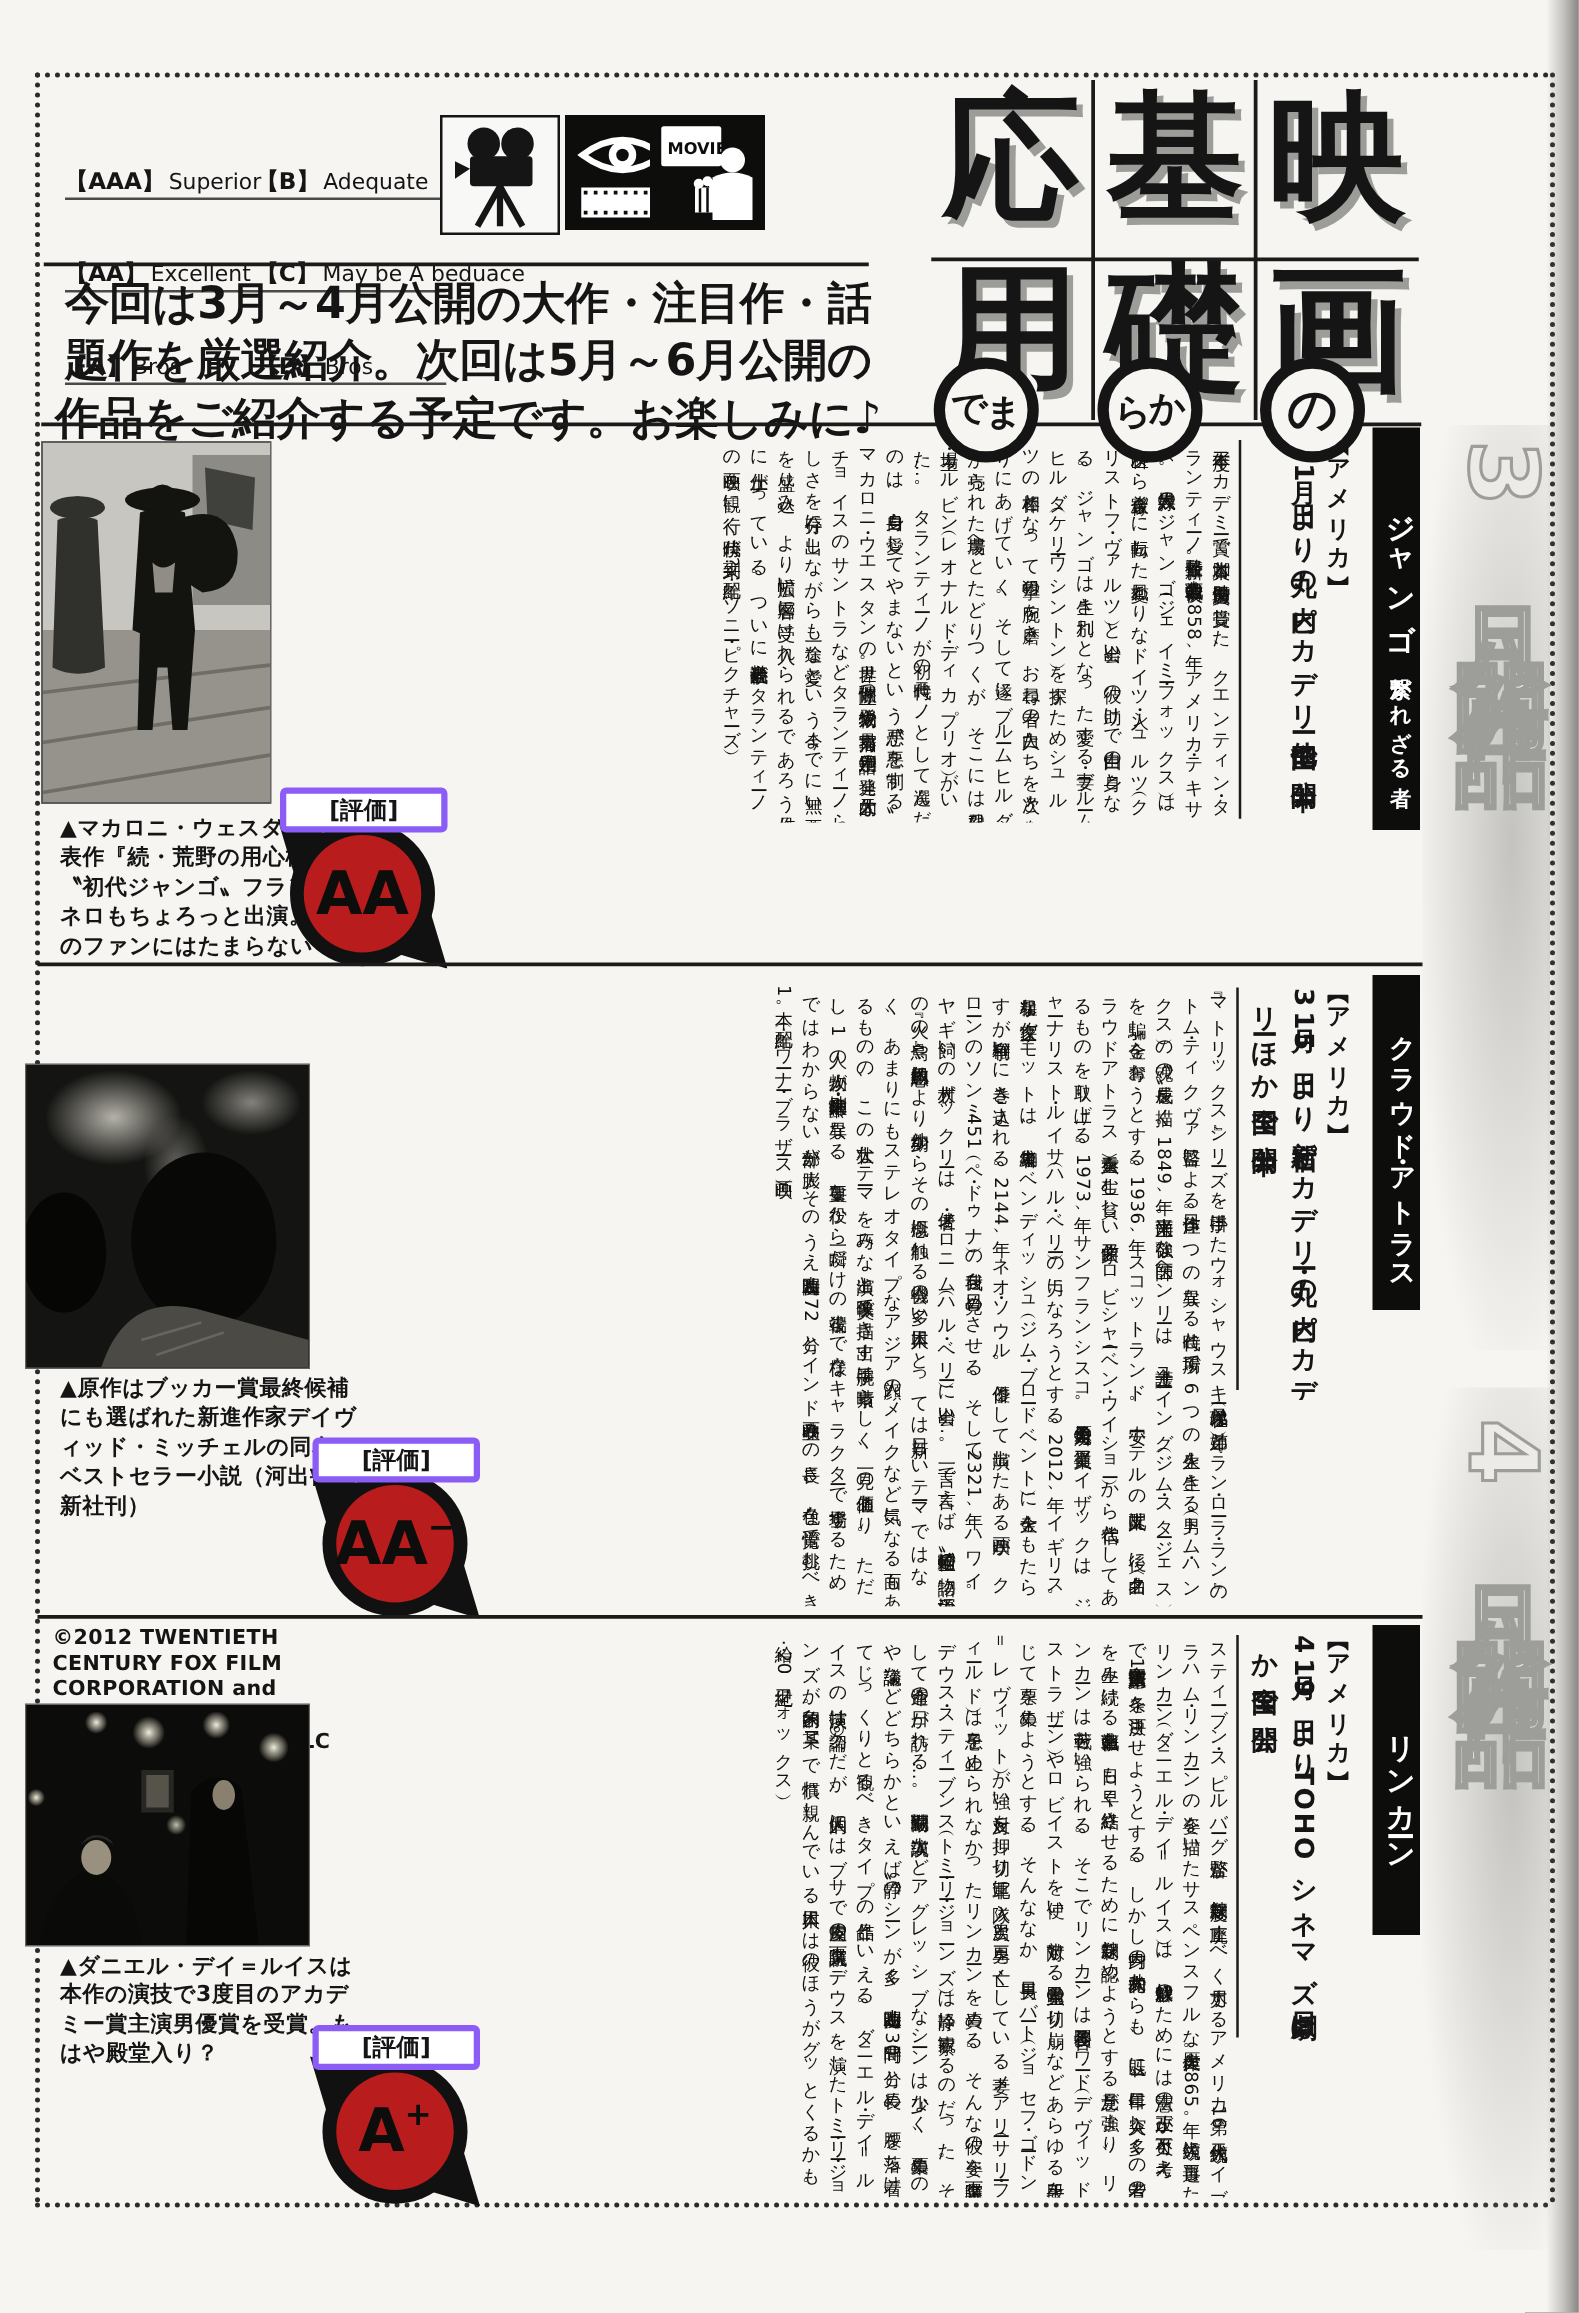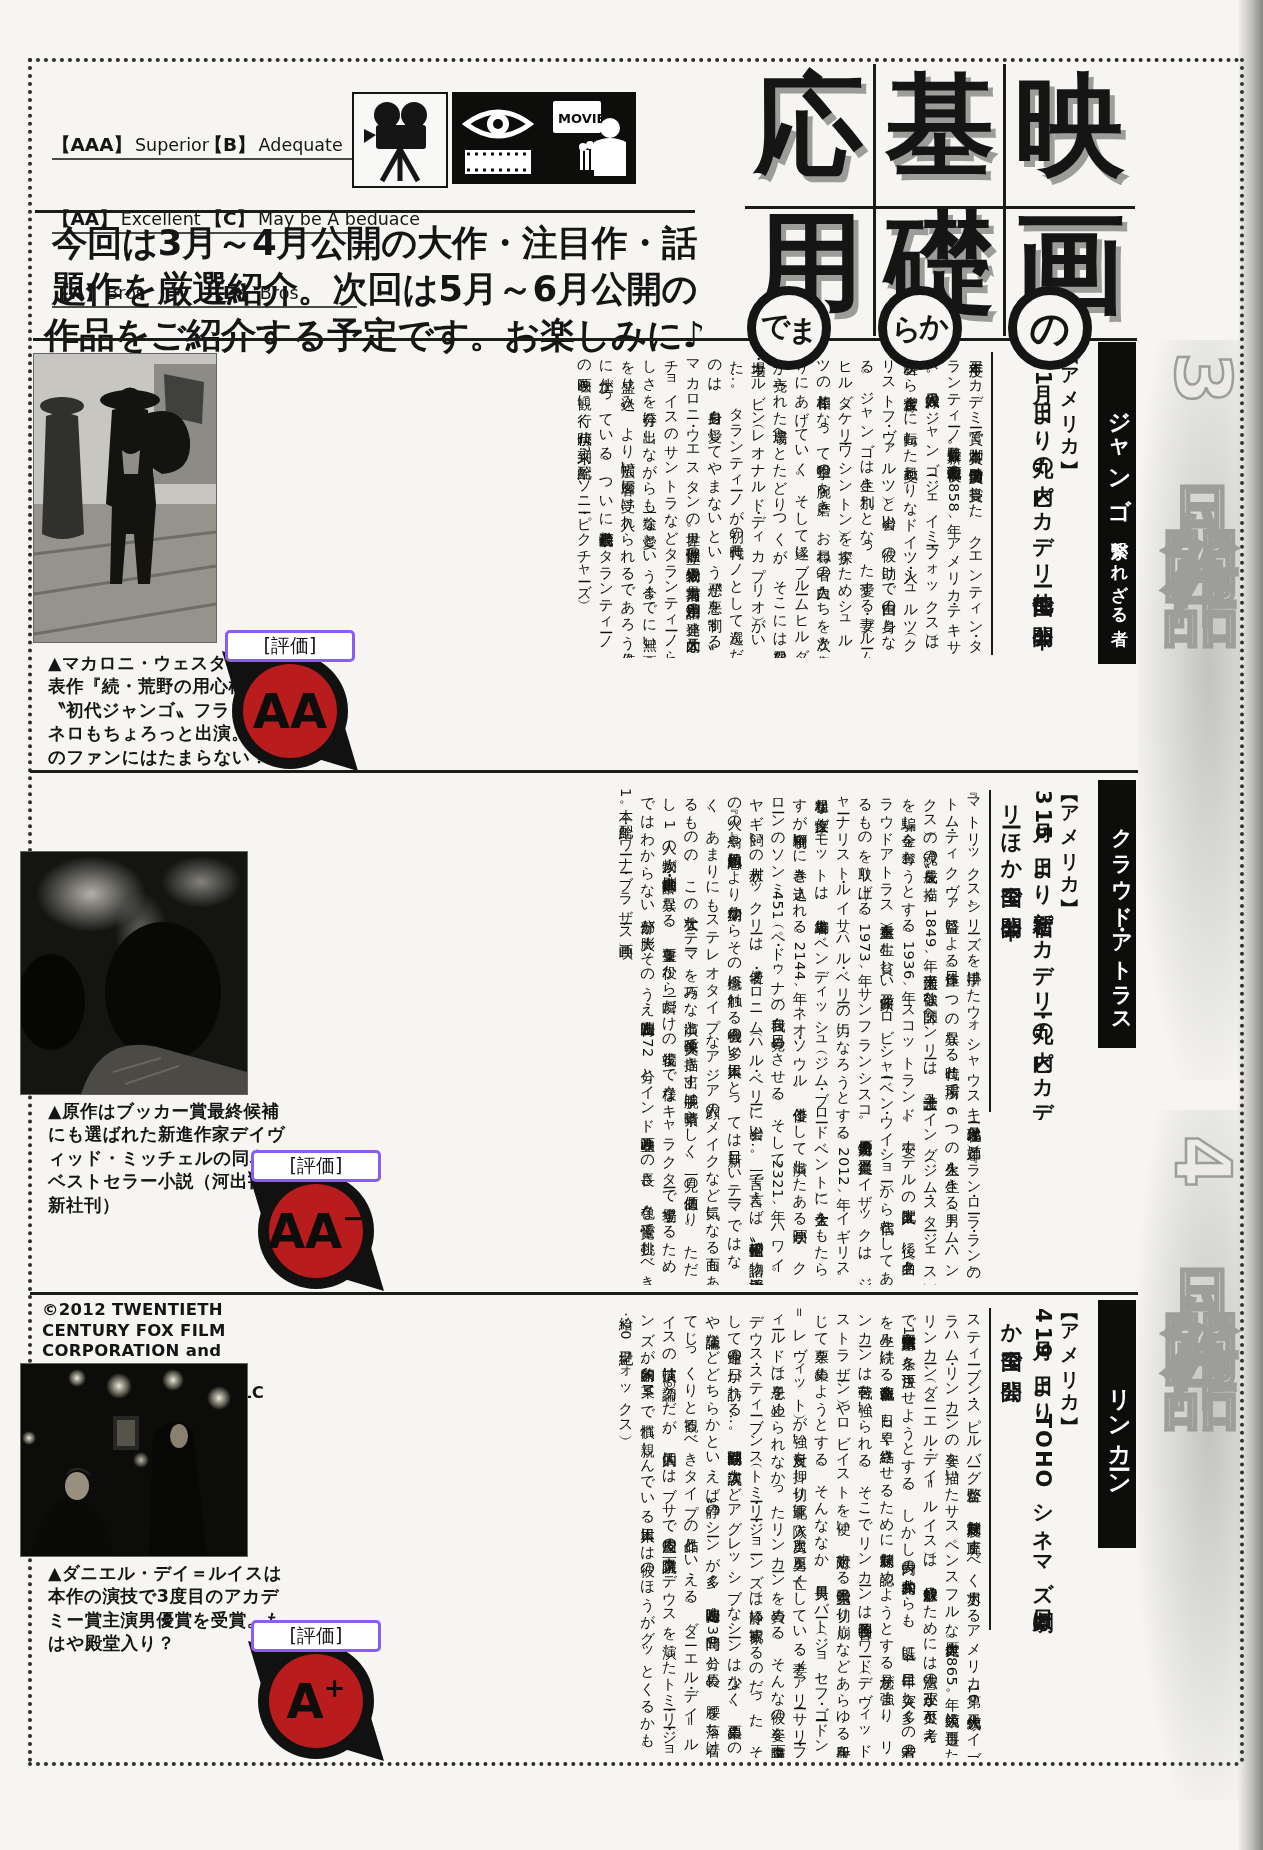--- a/index.html
+++ b/index.html
@@ -42,22 +42,22 @@
   .country{writing-mode:vertical-rl;font-size:19px;font-weight:800;letter-spacing:2px;}
   .release{writing-mode:vertical-rl;font-size:21px;font-weight:800;line-height:1.5;letter-spacing:2px;overflow:hidden;}
   .bodytxt{writing-mode:vertical-rl;font-size:14.5px;line-height:1.5;letter-spacing:.5px;overflow:hidden;color:#121210;}
   .caption{font-size:17.5px;font-weight:700;line-height:1.34;letter-spacing:.5px;}
   .copy{font-size:16.5px;font-weight:600;line-height:1.25;letter-spacing:.3px;}
   .side-label{writing-mode:vertical-rl;font-size:76px;font-weight:900;letter-spacing:22px;
               color:#ecebe8;-webkit-text-stroke:2.5px #9d9d99;}
   .photo{border:1px solid #666;background:#1a1a18;overflow:hidden;}
   
   .badge{width:132px;}
-  .badge-tab{position:relative;z-index:4;background:#fff;border:3px solid #8b5cf6;border-radius:5px;
-             width:88px;margin:0 auto;text-align:center;font-size:19px;font-weight:400;padding:0 18px;}
+  .badge-tab{position:relative;z-index:4;background:#fff;border:5px solid #8b5cf6;border-radius:5px;
+             width:88px;margin:0 auto;text-align:center;font-size:19px;font-weight:700;padding:0 18px;}
   .rosette{position:relative;width:116px;height:116px;margin:-9px auto 0;}
   .rosette .ring{position:absolute;inset:0;background:#111;border-radius:50%;}
   .rosette .pt{position:absolute;width:44px;height:44px;background:#111;}
   .rosette .pt.tl{left:-10px;top:-2px;clip-path:polygon(0 0,100% 30%,30% 100%);}
   .rosette .pt.br{right:-10px;bottom:-2px;clip-path:polygon(100% 100%,0 70%,70% 0);}
   .rosette .face{position:absolute;inset:11px;background:#b91c1c;border-radius:50%;
                  display:flex;align-items:center;justify-content:center;font-weight:900;font-size:48px;color:#0d0d0c;}
   .rosette .face sup{font-size:26px;font-weight:900;margin-top:-26px;}
 </style>
 </head>
@@ -121,21 +121,21 @@
     <svg width="92" height="92" viewBox="0 0 92 92">
       <rect width="92" height="92" fill="#0d0d0c"></rect>
       <path d="M14 32 Q46 8 78 32 Q46 56 14 32 Z" fill="none" stroke="#fff" stroke-width="5"></path>
       <circle cx="46" cy="32" r="11" fill="#fff"></circle>
         <circle cx="46" cy="32" r="5" fill="#0d0d0c"></circle>
       <rect x="13" y="58" width="66" height="24" fill="#fff"></rect>
       <line x1="15" y1="62" x2="77" y2="62" stroke="#0d0d0c" stroke-width="3" stroke-dasharray="3 5"></line>
       <line x1="15" y1="78" x2="77" y2="78" stroke="#0d0d0c" stroke-width="3" stroke-dasharray="3 5"></line>
     </svg>
   </div>
-  <div class="abs icon-box" style="left:544px;top:92px">
+  <div class="abs icon-box" style="left:520px;top:92px">
     <svg width="92" height="92" viewBox="0 0 92 92">
       <rect width="92" height="92" fill="#0d0d0c"></rect>
       <rect x="9" y="9" width="48" height="32" rx="2" fill="#fff"></rect>
       <text x="14" y="31" font-size="13" font-weight="bold" fill="#0d0d0c">MOVIE</text>
       <circle cx="66" cy="36" r="10" fill="#fff"></circle>
       <path d="M50 50 Q66 42 82 50 L82 84 L50 84 Z" fill="#fff"></path>
       <rect x="36" y="58" width="16" height="20" fill="#fff"></rect>
       <line x1="40" y1="58" x2="40" y2="78" stroke="#0d0d0c" stroke-width="2"></line>
       <line x1="46" y1="58" x2="46" y2="78" stroke="#0d0d0c" stroke-width="2"></line>
       <circle cx="39" cy="55" r="4" fill="#fff"></circle>

